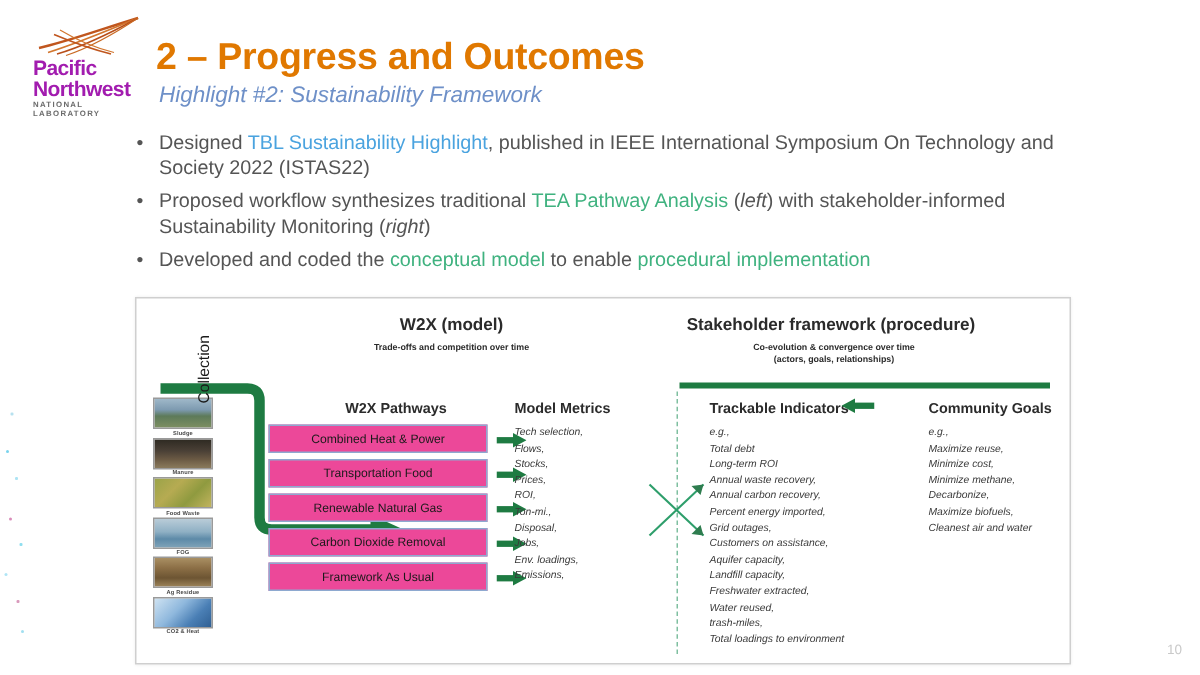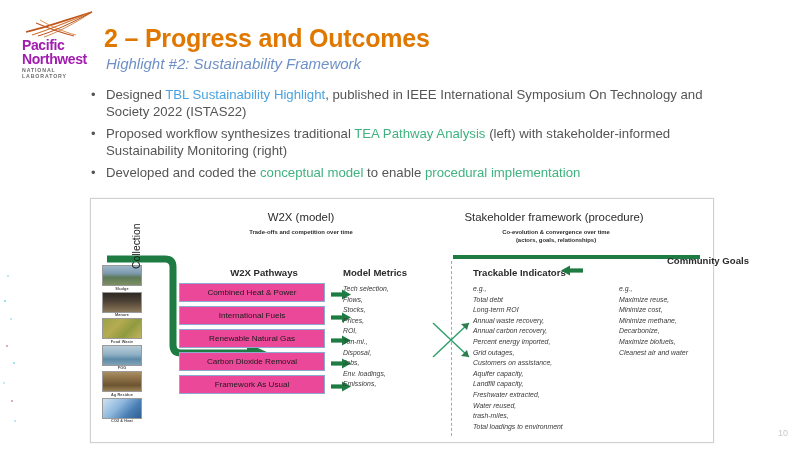--- a/index.html
+++ b/index.html
@@ -45,30 +45,30 @@
     font-size:15px;font-style:italic;color:#6e90c8;
   }
 
   
   #bullets{position:absolute;left:88px;top:86px;width:620px;}
   .bullet{position:relative;padding-left:18px;margin-bottom:5px;
           font-size:13.2px;line-height:17px;color:#555555;}
   .bullet .dot{position:absolute;left:3px;top:0px;font-size:13px;color:#555;}
   .blue{color:#4aa3df;}
   .green{color:#3fb27f;}
-  .ital{}
+  .ital{font-style:italic;}
 
   
   #diagram{
     position:absolute;left:90px;top:198px;width:622px;height:243px;
     background:#ffffff;border:1px solid #cfcfcf;
     box-shadow:0 0 2px rgba(0,0,0,.08);
   }
   .col-head{
-    position:absolute;font-size:9.6px;font-weight:normal;color:#2b2b2b;
+    position:absolute;font-size:9.6px;font-weight:bold;color:#2b2b2b;
     text-align:center;
   }
   .col-sub{
     position:absolute;font-size:5.9px;font-weight:bold;color:#2b2b2b;
     text-align:center;line-height:8px;
   }
   
   #w2x-title{left:110px;top:12px;width:200px;font-size:11.4px;}
   #w2x-sub{left:80px;top:29px;width:260px;}
   #sf-title{left:318px;top:12px;width:290px;font-size:11.4px;}
@@ -120,22 +120,22 @@
   #cross{position:absolute;left:338px;top:118px;width:46px;height:46px;}
 
   
   #ti-head{position:absolute;left:382px;top:68px;width:150px;
            font-size:9.6px;font-weight:bold;color:#2b2b2b;}
   #ti-list{position:absolute;left:382px;top:85px;width:160px;
            font-size:6.9px;font-style:italic;color:#3a3a3a;line-height:10.6px;}
   #mid-arrow{position:absolute;left:470px;top:66px;width:22px;height:11px;}
 
   
-  #cg-head{position:absolute;left:528px;top:56px;width:130px;
-           font-size:9.6px;font-weight:bold;color:#2b2b2b;text-align:right;}
+  #cg-head{position:absolute;left:528px;top:68px;width:130px;
+           font-size:9.6px;font-weight:bold;color:#2b2b2b;}
   #cg-list{position:absolute;left:528px;top:85px;width:130px;
            font-size:6.9px;font-style:italic;color:#3a3a3a;line-height:10.6px;}
 
   #slide-number{
     position:absolute;right:12px;bottom:12px;
     font-size:9px;color:#c9c9c9;
   }
 </style>
 </head>
 <body>
@@ -225,21 +225,21 @@
   <div id="pathways-head">W2X Pathways</div>
   <div id="pathbox-wrap">
       <div class="pathrow">
         <div class="pathbox">Combined Heat &amp; Power</div>
         <div class="patharrow"><svg viewBox="0 0 20 11" width="20" height="11">
             <rect x="0" y="3.4" width="13" height="4.2" fill="#1e7b42"></rect>
             <polygon points="11,0.6 20,5.5 11,10.4" fill="#1e7b42"></polygon>
           </svg></div>
       </div>
       <div class="pathrow">
-        <div class="pathbox">International Fuels</div>
+        <div class="pathbox">Transportation Food</div>
         <div class="patharrow"><svg viewBox="0 0 20 11" width="20" height="11">
             <rect x="0" y="3.4" width="13" height="4.2" fill="#1e7b42"></rect>
             <polygon points="11,0.6 20,5.5 11,10.4" fill="#1e7b42"></polygon>
           </svg></div>
       </div>
       <div class="pathrow">
         <div class="pathbox">Renewable Natural Gas</div>
         <div class="patharrow"><svg viewBox="0 0 20 11" width="20" height="11">
             <rect x="0" y="3.4" width="13" height="4.2" fill="#1e7b42"></rect>
             <polygon points="11,0.6 20,5.5 11,10.4" fill="#1e7b42"></polygon>

